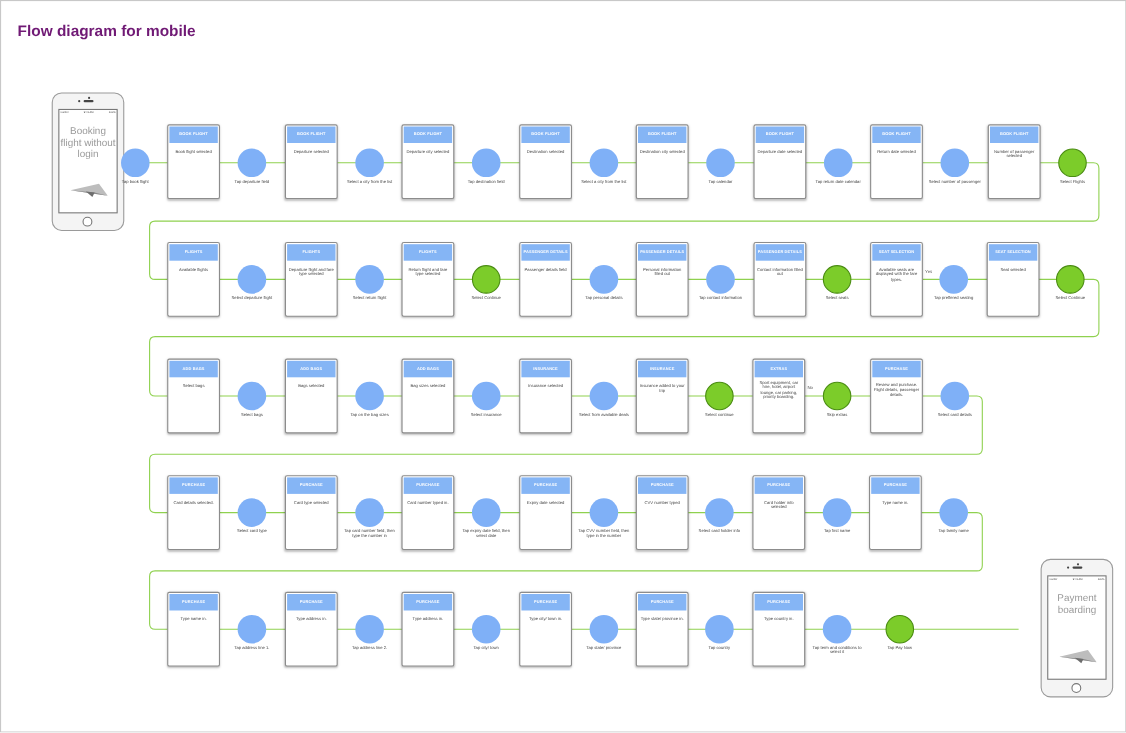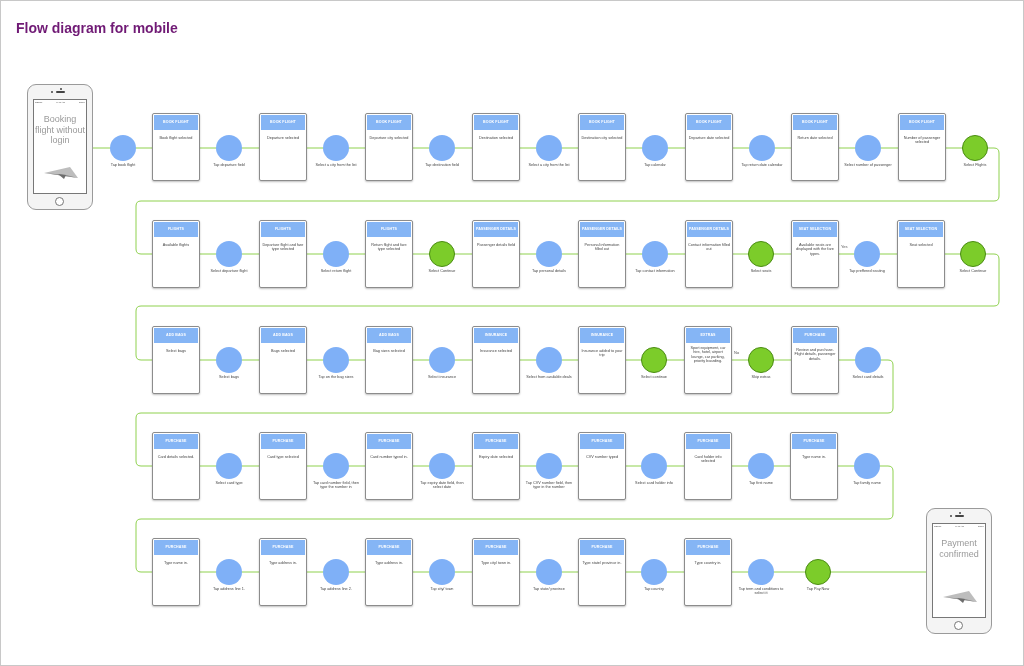--- a/index.html
+++ b/index.html
@@ -7,21 +7,21 @@
   .frame{position:absolute;left:0;top:0;width:1022px;height:664px;border:1px solid #c8c8c8;}
   .title{position:absolute;left:16px;top:20px;font-size:14px;font-weight:bold;color:#701a75;}
   .svg-layer{position:absolute;left:0;top:0;}
   .card{position:absolute;width:48px;height:68px;background:#fff;border:1px solid #8c8c8c;border-radius:2px;box-shadow:0 1px 2px rgba(0,0,0,0.25);box-sizing:border-box;}
   .card .hdr{position:absolute;left:1px;top:1px;right:1px;height:15px;background:#85b5f5;color:#fff;font-size:3.6px;font-weight:bold;text-align:center;line-height:15px;letter-spacing:0.1px;white-space:nowrap;overflow:hidden;}
   .card .body{position:absolute;left:2px;right:2px;top:22px;font-size:3.8px;line-height:4.3px;color:#444;text-align:center;}
   .node{position:absolute;width:26px;height:26px;border-radius:50%;background:#7fb0f7;box-sizing:border-box;}
   .node.green{background:#7ccc2a;border:1px solid #4a8c12;}
   .lbl{position:absolute;width:52px;font-size:3.8px;line-height:4.3px;color:#444;text-align:center;}
   .yn{position:absolute;font-size:4px;color:#555;}
-  .phone{position:absolute;width:66px;height:126px;border:1px solid #9a9a9a;border-radius:9px;background:#f4f4f4;box-sizing:border-box;}
+  .phone{position:absolute;width:66px;height:126px;border:1px solid #9a9a9a;border-radius:9px;background:#f4f4f4;box-sizing:border-box;margin-left:20px;}
   .phone .speaker{position:absolute;left:28px;top:6px;width:9px;height:1.5px;background:#444;border-radius:1px;}
   .phone .cam{position:absolute;left:31.5px;top:3px;width:2px;height:2px;background:#444;border-radius:50%;}
   .phone .dot{position:absolute;left:23px;top:5.5px;width:2px;height:2px;background:#444;border-radius:50%;}
   .phone .screen{position:absolute;left:5px;top:14px;width:54px;height:95px;background:#fff;border:1px solid #777;box-sizing:border-box;}
   .phone .status{position:absolute;left:1px;right:1px;top:1px;height:4px;font-size:2.4px;color:#333;display:flex;justify-content:space-between;}
   .phone .ptext{position:absolute;left:0;right:0;top:14px;font-size:9px;line-height:10.5px;color:#9a9a9a;text-align:center;}
   .phone .home{position:absolute;left:27px;top:112px;width:9px;height:9px;border:1px solid #777;border-radius:50%;box-sizing:border-box;background:#fff;}
   .phone .plane{position:absolute;left:10px;top:66px;}
 </style>
 </head>
@@ -72,21 +72,21 @@
 <div class="phone" style="left:926px;top:508px;">
   <div class="cam"></div>
   <div class="dot"></div>
   <div class="speaker"></div>
   <div class="screen">
     <div class="status">
       <span>Carrier</span>
       <span>9:41 AM</span>
       <span>100%</span>
     </div>
-    <div class="ptext">Payment confirmed</div>
+    <div class="ptext">Payment boarding</div>
     <svg class="plane" width="34" height="14" viewBox="0 0 34 14">
       <polygon points="0,7 26,1 34,12" fill="#bdbdbd"></polygon>
       <polygon points="0,7 22,9 34,12" fill="#8a8a8a"></polygon>
       <polygon points="14,8 22,9 20,13" fill="#6d6d6d"></polygon>
     </svg>
   </div>
   <div class="home"></div>
 </div>
 
 <div class="node" style="left:110px;top:135px;"></div>

